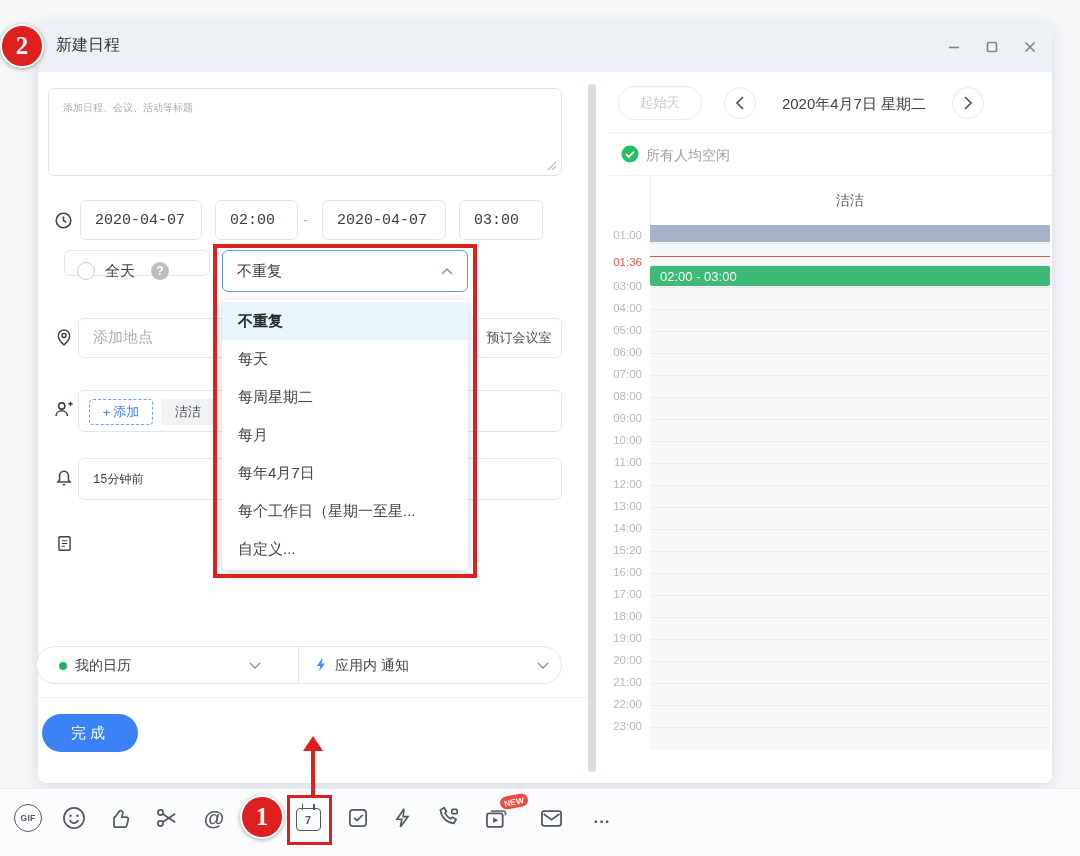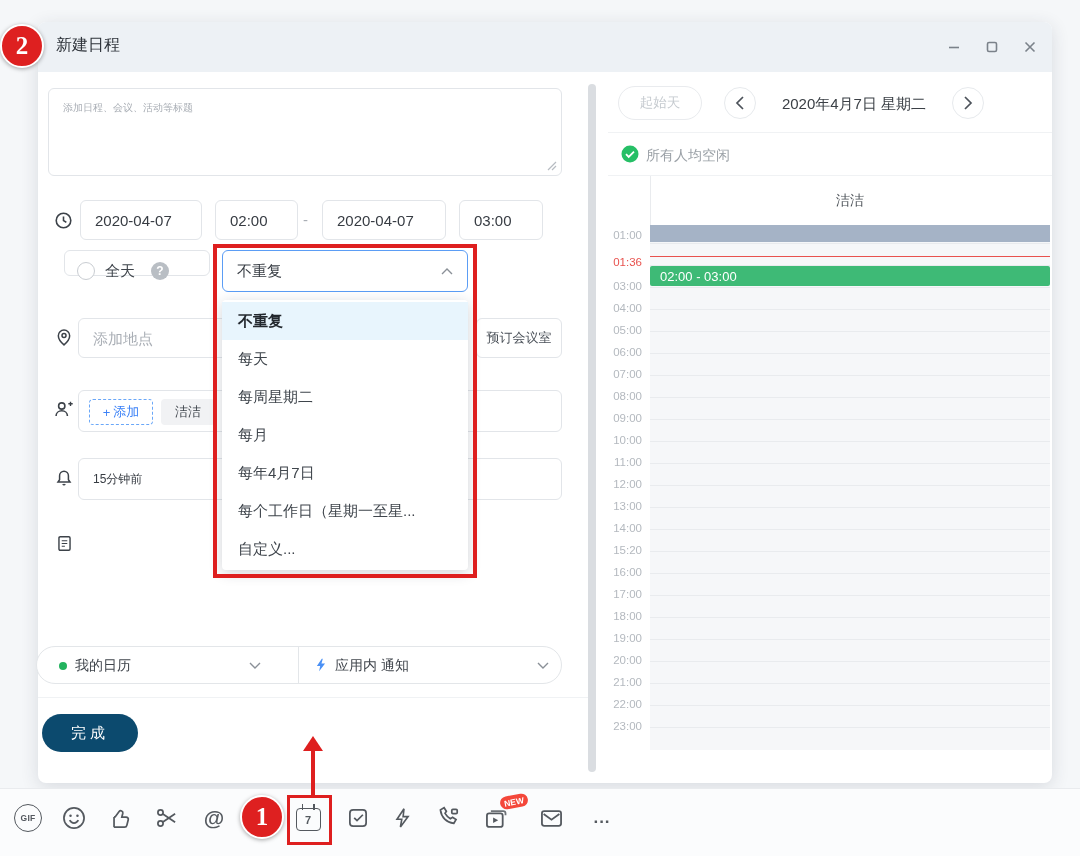--- a/index.html
+++ b/index.html
@@ -16,38 +16,38 @@
   .dlg-title { position:absolute; left:56px; top:35px; font-size:16px; color:#2e333a; }
   .win-controls { position:absolute; right:14px; top:0; height:50px; display:flex; align-items:center; gap:10px; }
   .win-btn { width:28px; height:28px; display:flex; align-items:center; justify-content:center; color:#7b828a; cursor:pointer; }
 
   
   .fbox { position:absolute; background:#fff; border:1px solid #e2e5e9; border-radius:6px; }
   .val { color:#373c43; }
   input, textarea { font-family:inherit; border:none; outline:none; background:transparent; width:100%; height:100%; font-size:15px; color:#373c43; }
   input::placeholder, textarea::placeholder { color:#a9aeb5; }
   textarea { resize:none; padding:12px 14px; font-size:10px; line-height:1.45; }
-  .field-input { padding:4px 14px; display:flex; align-items:center; }
+  .field-input { padding:4px 14px; display:flex; align-items:center;font-family:Liberation Mono, monospace; }
   .field-input input { font-size:15px; }
   .icon { color:#3c4249; }
 
   .select-blue { border:1.5px solid #5b9df5; }
   .dd-panel { position:absolute; left:222px; top:300px; width:246px; background:#fff; border-radius:4px;
               box-shadow:0 3px 14px rgba(30,40,60,.20); z-index:20; padding:2px 0; }
   .dd-opt { height:38px; display:flex; align-items:center; padding-left:16px; font-size:15px; color:#3f454c; cursor:pointer; }
   .dd-opt.selected { background:#e8f5fd; color:#23282e; font-weight:bold; }
 
   .dashed-btn { border:1px dashed #6aa7f8; border-radius:4px; color:#3c82f7; font-size:13px;
                 display:flex; align-items:center; justify-content:center; gap:3px; background:#fff; cursor:pointer; }
   .tag { background:#f1f2f4; border-radius:4px; font-size:13px; color:#3f454c; display:flex; align-items:center; justify-content:center; }
 
   .pill-row { position:absolute; left:36px; top:646px; width:526px; height:38px; border:1px solid #e3e6e9; border-radius:19px; background:#fff; }
   .chev { color:#8a9097; }
 
-  .done-btn { position:absolute; left:42px; top:714px; width:96px; height:38px; border-radius:19px; background:#0c4a6e;
+  .done-btn { position:absolute; left:42px; top:714px; width:96px; height:38px; border-radius:19px; background:#3b82f6;
               color:#fff; font-size:15px; letter-spacing:4px; display:flex; align-items:center; justify-content:center; cursor:pointer; }
 
   .scrollbar { position:absolute; left:588px; top:84px; width:8px; height:688px; background:#dadde1; border-radius:4px; }
 
   
   .circle-btn { position:absolute; width:32px; height:32px; border:1px solid #e7eaed; border-radius:50%;
                 display:flex; align-items:center; justify-content:center; color:#4c525a; background:#fff; cursor:pointer; }
   .hr-line { position:absolute; height:1px; background:#f0f2f4; }
   .grid-body { position:absolute; left:650px; top:225px; width:400px; height:525px; background:#f6f7f9; overflow:hidden; }
   .hline { position:absolute; left:0; width:100%; height:1px; background:#e9ebee; }

